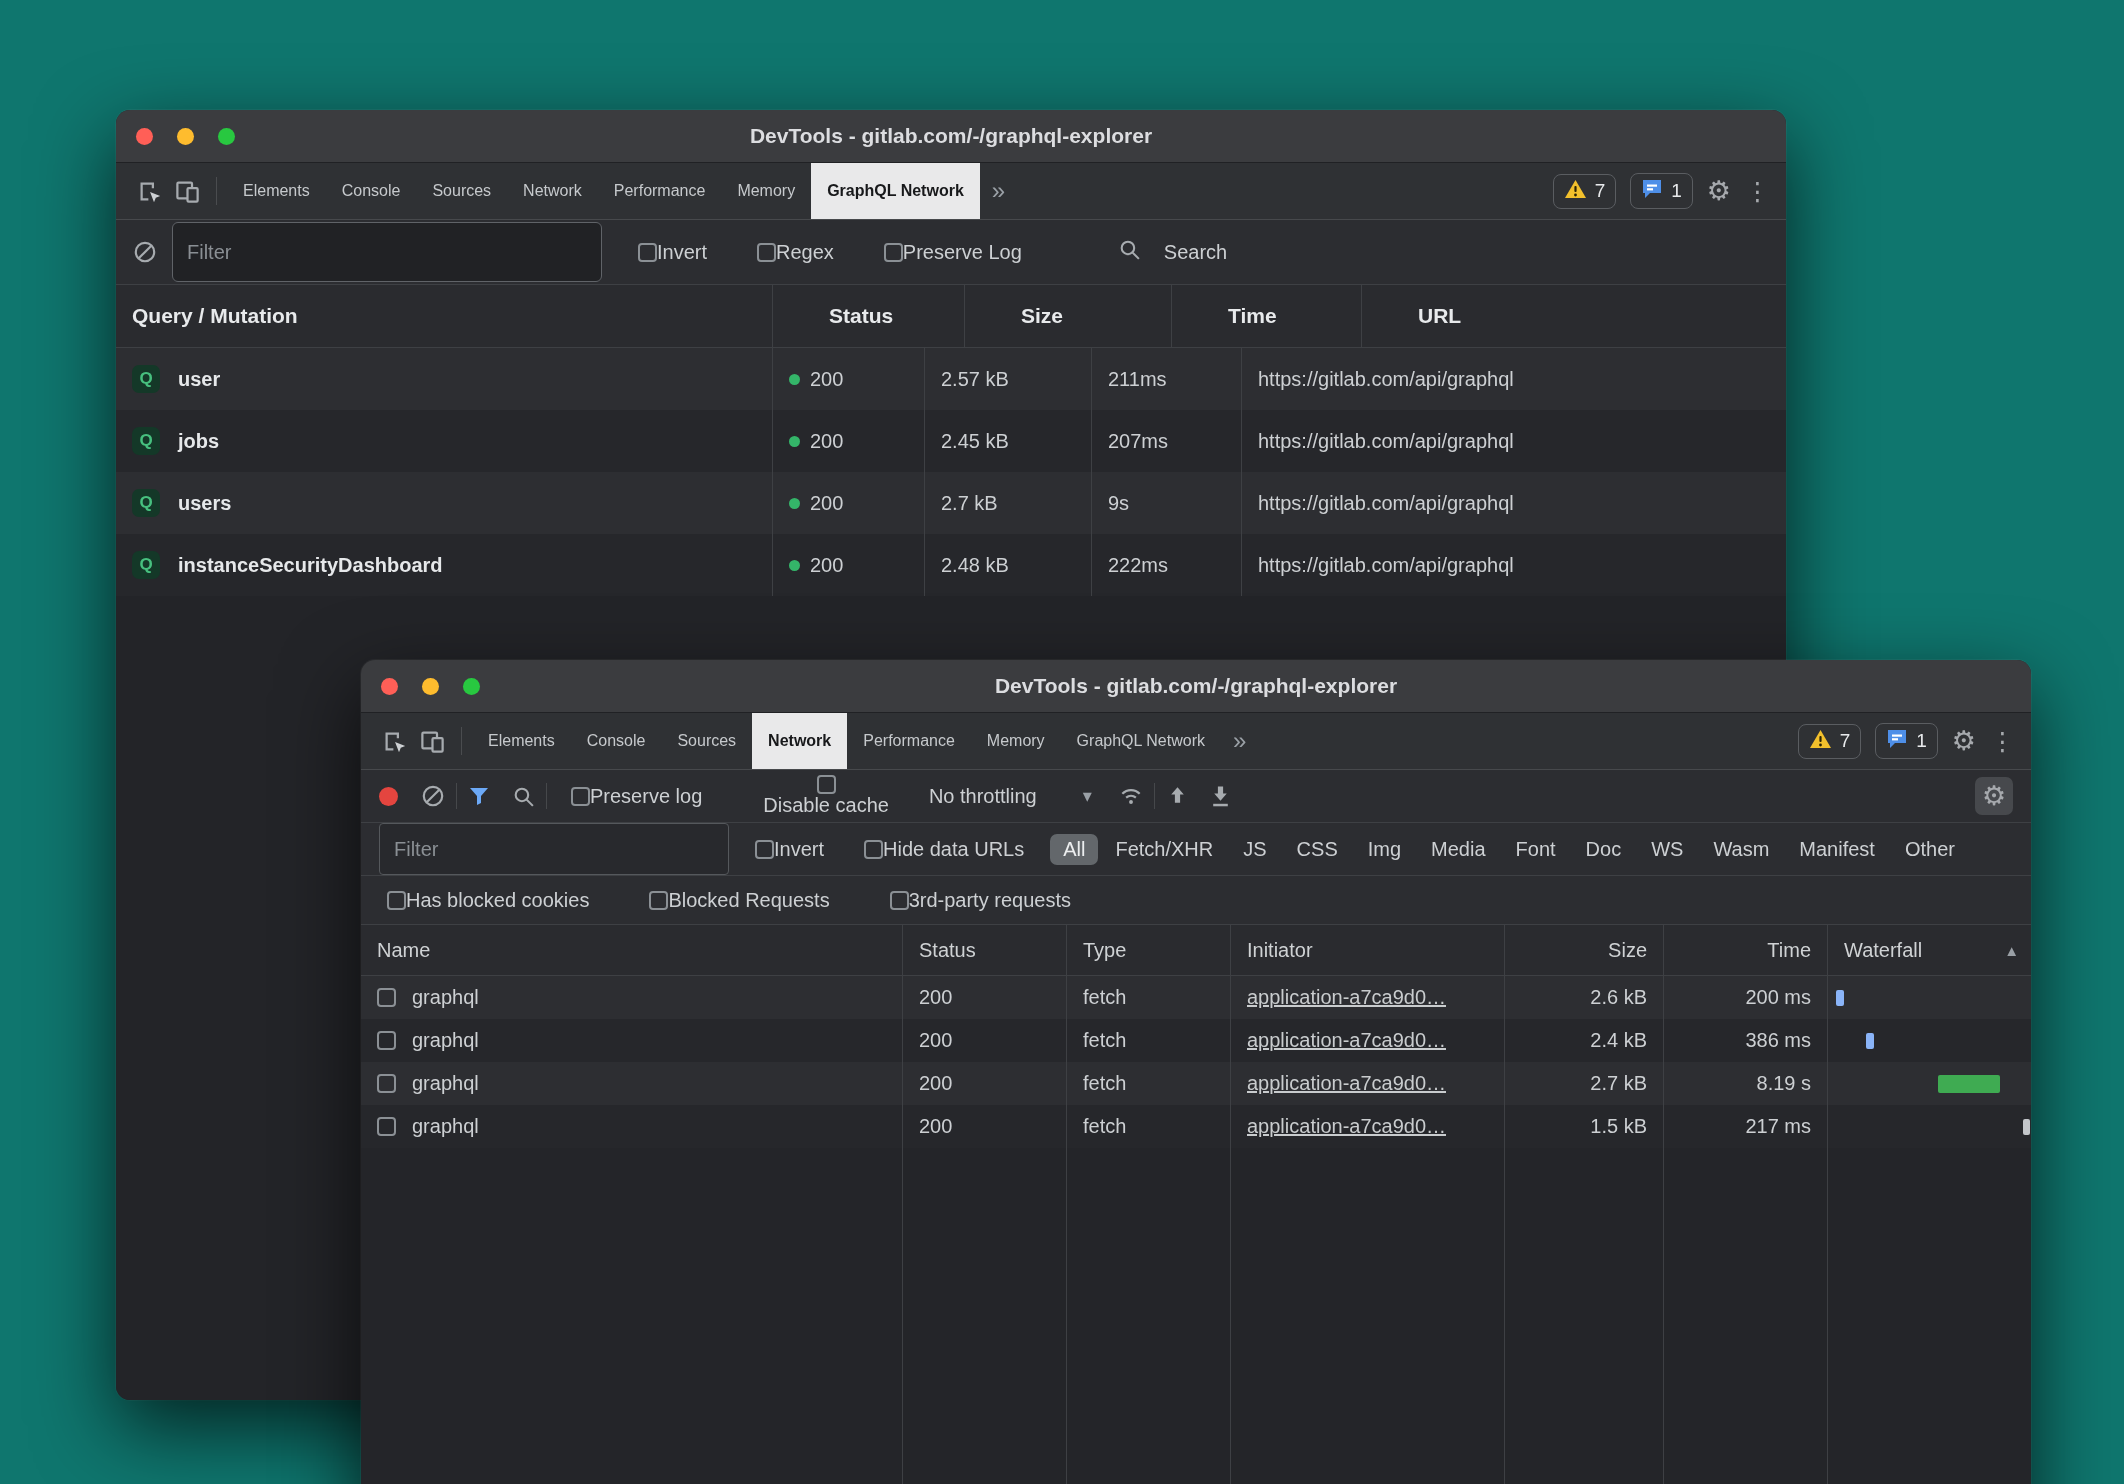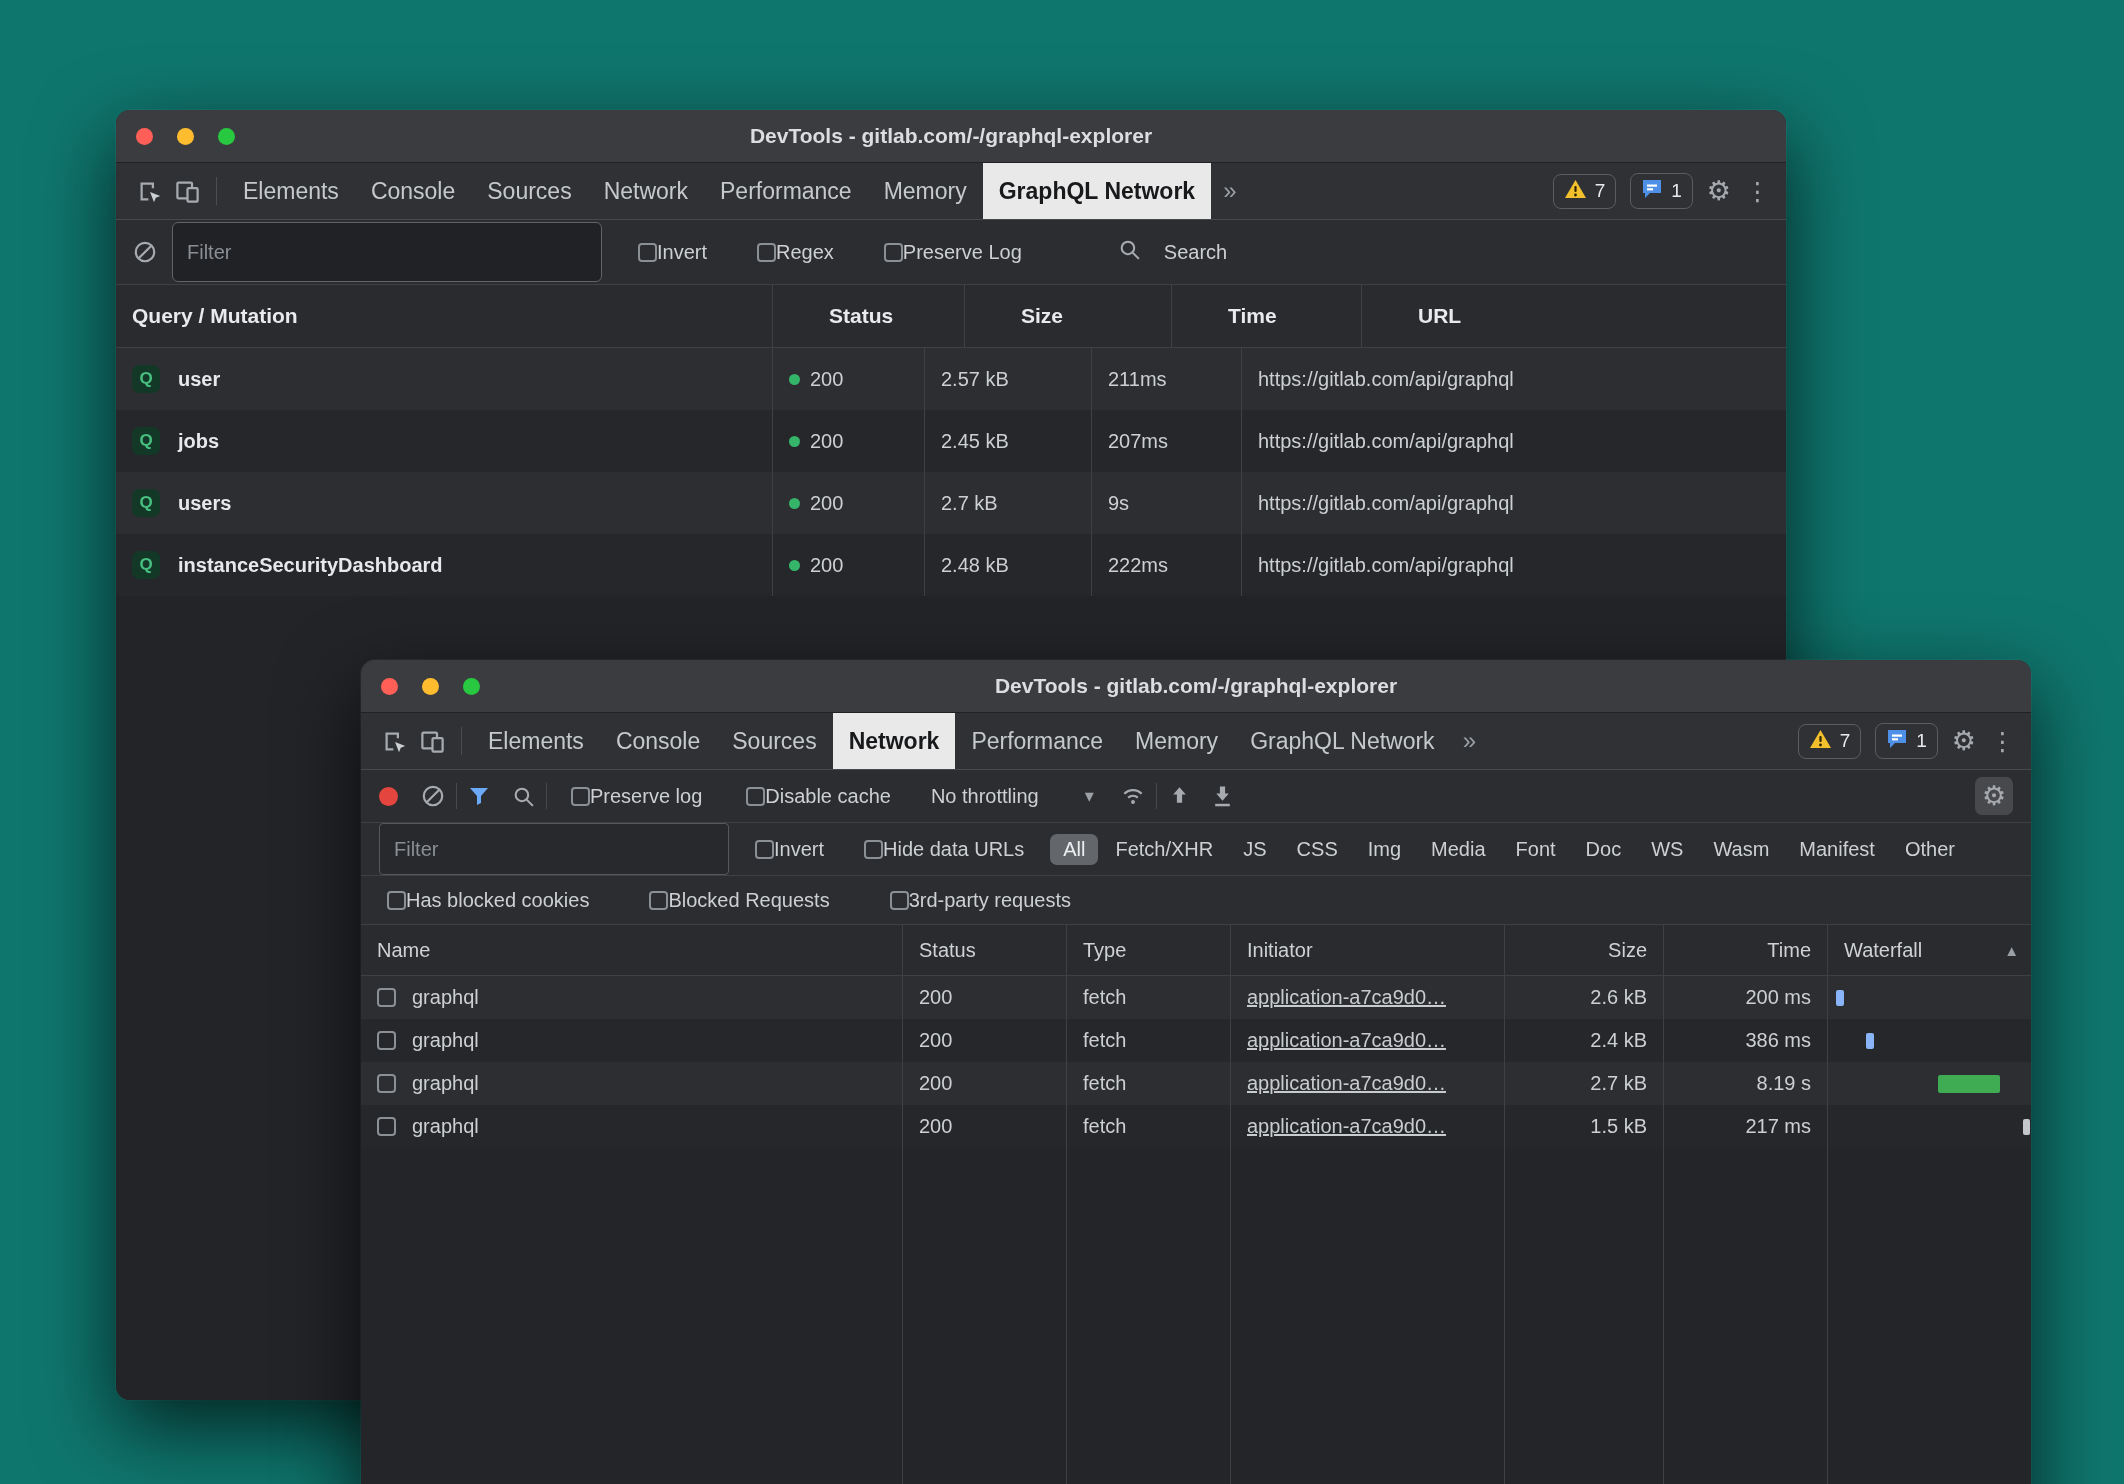--- a/index.html
+++ b/index.html
@@ -17,21 +17,21 @@
             border-bottom:1px solid #202124;}
   .traffic{position:absolute;left:20px;display:flex;gap:24px;align-items:center;}
   .light{width:17px;height:17px;border-radius:50%;display:inline-block;}
   .light.red{background:#ff5f57}.light.yellow{background:#febc2e}.light.green{background:#28c840}
   .title{flex:1;text-align:center;font-weight:bold;font-size:21px;color:#dcdde0;}
 
   .tabbar{height:56px;flex:none;background:#2f3134;display:flex;align-items:center;
           border-bottom:1px solid #47494c;padding-left:14px;}
   .icon-btn{width:38px;height:38px;display:flex;align-items:center;justify-content:center;flex:none;}
   .tb-sep{width:1px;height:28px;background:#4a4c4f;margin:0 10px;flex:none;}
-  .tab{padding:0 16px;height:100%;display:flex;align-items:center;font-size:23px;color:#c6c9cc;white-space:nowrap;}
+  .tab{padding:0 16px;height:100%;display:flex;align-items:center;font-size:16px;color:#c6c9cc;white-space:nowrap;}
   .tab.selected{background:#e9e9ea;color:#18191b;font-weight:600;}
   .chevron-tabs{font-size:24px;color:#9aa0a6;padding:0 12px;}
   .tab-right{margin-left:auto;display:flex;align-items:center;gap:14px;padding-right:16px;}
   .badge{display:flex;align-items:center;gap:8px;border:1px solid #5a5d61;border-radius:8px;
          padding:4px 10px;font-size:19px;color:#e8eaec;}
   .glyph{color:#a6a9ad;font-size:27px;line-height:1;}
   .dots{font-size:25px;}
 
   
   .toolbar{flex:none;background:#2c2d31;display:flex;align-items:center;border-bottom:1px solid #3e4044;}
@@ -316,21 +316,21 @@
         <svg width="25" height="25" viewBox="0 0 24 24">
             <circle cx="10.5" cy="10.5" r="6" fill="none" stroke="#a7abaf" stroke-width="2"></circle>
             <line x1="15" y1="15" x2="21" y2="21" stroke="#a7abaf" stroke-width="2"></line>
           </svg>
       </span>
       <span class="vsep"></span>
       <label class="cbgroup" style="margin-left:14px;">
         <span class="cb"></span>
         <span>Preserve log</span>
       </label>
-      <label class="cbgroup" style="margin-left:44px;">
+      <label class="cbgroup" style="margin-left:61px;flex-direction:column;">
         <span class="cb"></span>
         <span>Disable cache</span>
       </label>
       <span class="throttle">
         <span>No throttling</span>
         <span class="caret">▾</span>
       </span>
       <span class="tool" style="margin-left:26px;">
         <svg width="26" height="26" viewBox="0 0 24 24" fill="none" stroke="#a7abaf" stroke-width="2">
             <path d="M4 10 a11 11 0 0 1 16 0"></path>

